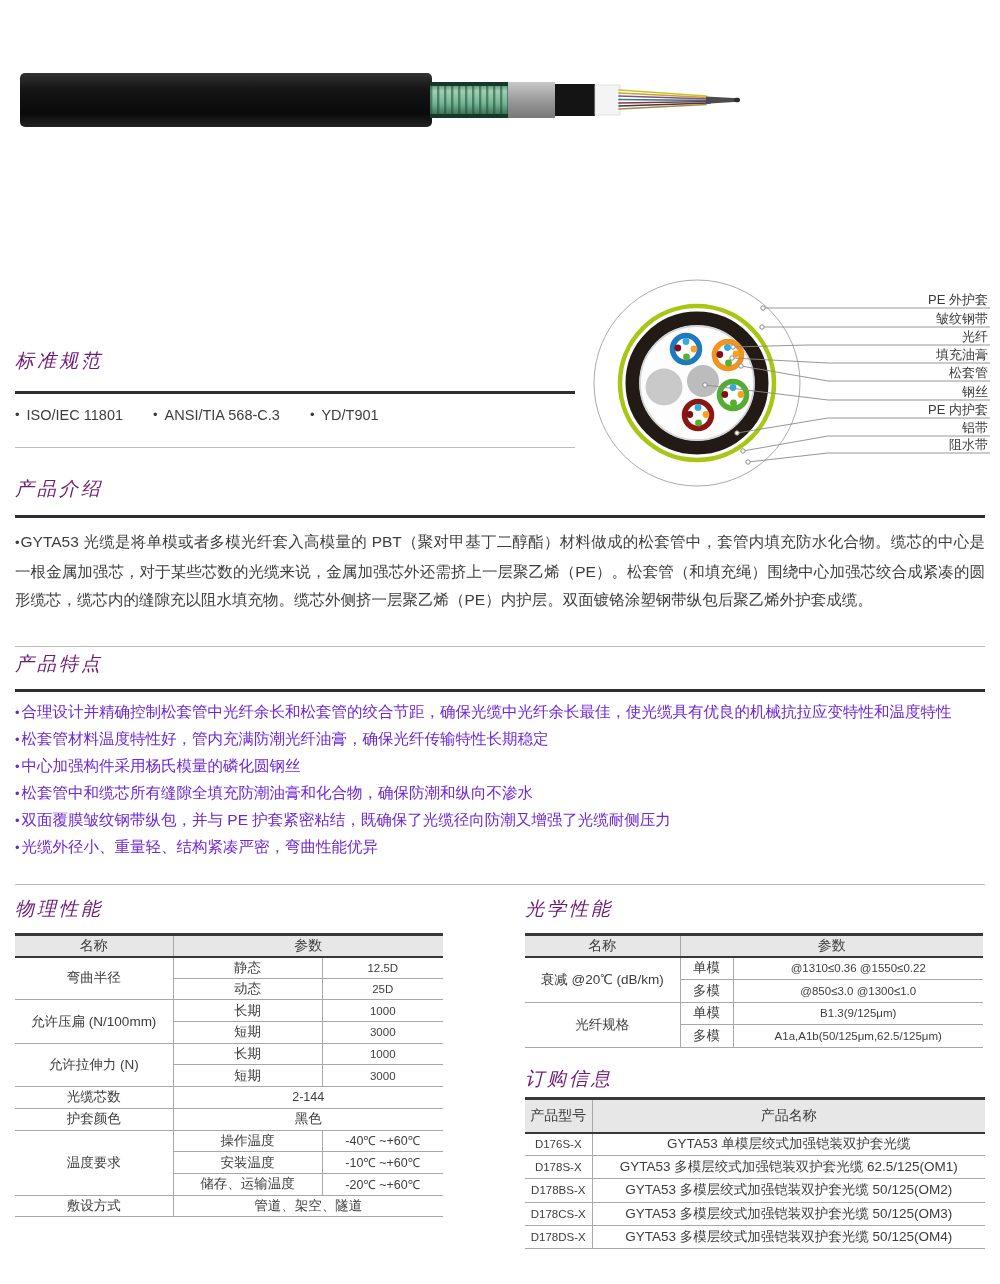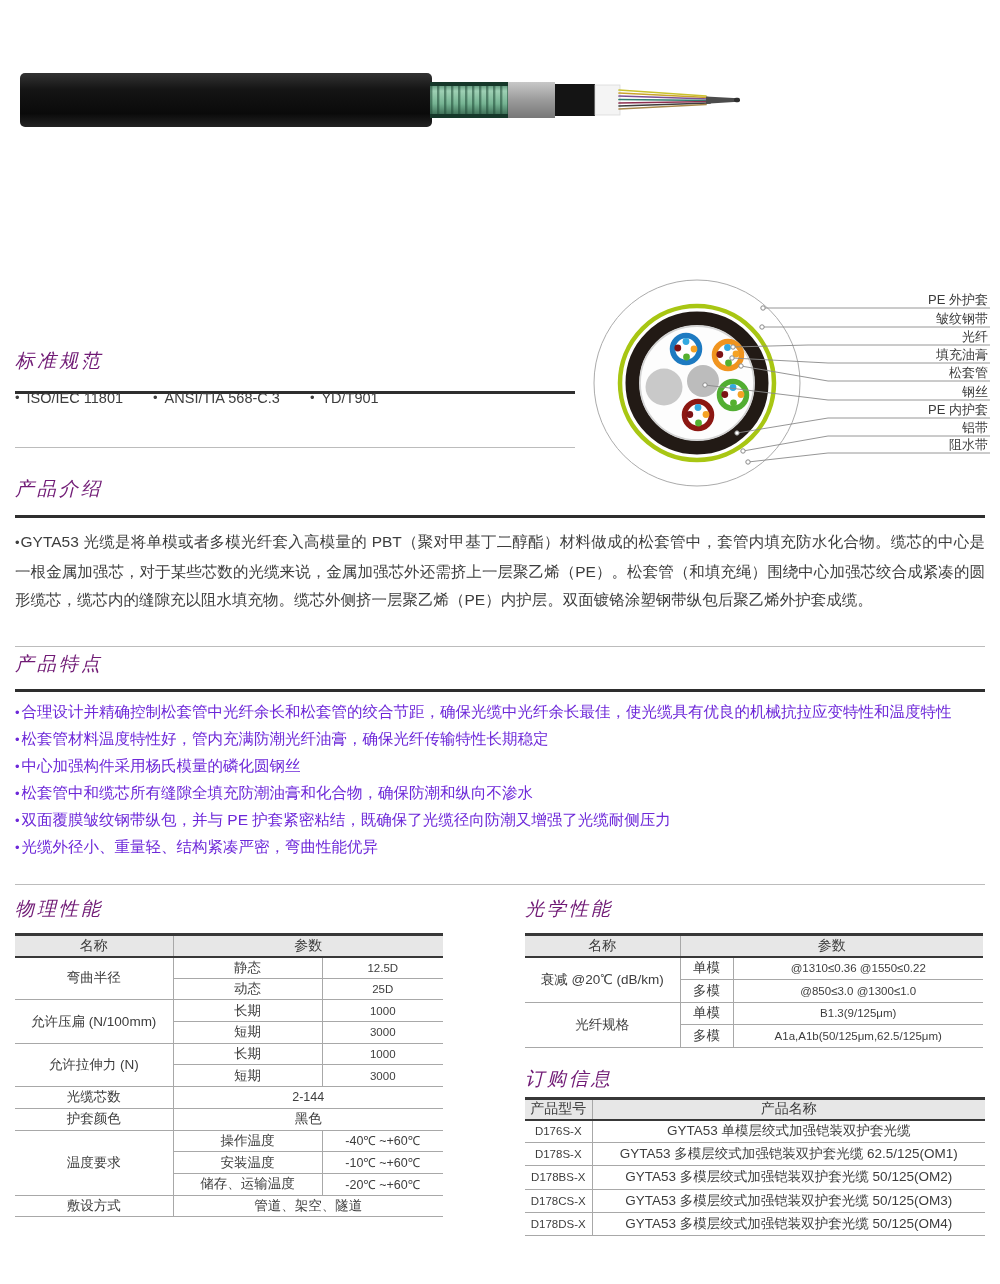--- a/index.html
+++ b/index.html
@@ -31,21 +31,21 @@
   table.t td { font-size:13.5px; color:#3d3d3d; }
   table.t .gname { border-right:1px solid #a8a8a8; }
   table.t .dv   { border-left:1px solid #a8a8a8;margin-left:29px; }
   table.t td.val { font-size:11.5px; }
   table.t td.val2 { font-size:12.5px; }
 
   .t-phys thead tr { height:22px; }
   .t-phys tbody tr { height:21.7px; }
   .t-opt  thead tr { height:22px; }
   .t-opt  tbody tr { height:22.8px; }
-  .t-ord  thead tr { height:21px; }
+  .t-ord  thead tr { height:34px; }
   .t-ord  tbody tr { height:23.2px; }
   .t-ord td.model { font-size:11.5px; }
   .t-ord td.pname { font-size:13.5px; }
 
   svg text { font-family:"Liberation Sans", sans-serif; }
 </style>
 </head>
 <body>
 
 <svg class="abs" style="left:20px; top:70px;" width="720" height="60" viewBox="0 0 720 60">
@@ -178,21 +178,21 @@
     <text x="430" y="109">松套管</text>
     <text x="430" y="128">钢丝</text>
     <text x="430" y="146">PE 内护套</text>
     <text x="430" y="164">铝带</text>
     <text x="430" y="181">阻水带</text>
   </g>
 </svg>
 
 <div class="abs sec-title" style="left:15px; top:348px;">标准规范</div>
 <div class="abs rule-thick" style="left:15px; top:391px; width:560px;"></div>
-<div class="abs standards" style="left:15px; top:390px;">
+<div class="abs standards" style="left:15px; top:407px;">
   <span class="std">ISO/IEC 11801</span>
   <span class="std">ANSI/TIA 568-C.3</span>
   <span class="std">YD/T901</span>
 </div>
 <div class="abs rule-thin" style="left:15px; top:447px; width:560px;"></div>
 
 <div class="abs sec-title" style="left:15px; top:476px;">产品介绍</div>
 <div class="abs rule-thick" style="left:15px; top:515px; width:970px;"></div>
 <div class="abs body-text intro-text" style="left:15px; top:528px; width:970px;">GYTA53 光缆是将单模或者多模光纤套入高模量的 PBT（聚对甲基丁二醇酯）材料做成的松套管中，套管内填充防水化合物。缆芯的中心是一根金属加强芯，对于某些芯数的光缆来说，金属加强芯外还需挤上一层聚乙烯（PE）。松套管（和填充绳）围绕中心加强芯绞合成紧凑的圆形缆芯，缆芯内的缝隙充以阻水填充物。缆芯外侧挤一层聚乙烯（PE）内护层。双面镀铬涂塑钢带纵包后聚乙烯外护套成缆。</div>
 <div class="abs rule-thin" style="left:15px; top:646px; width:970px;"></div>

